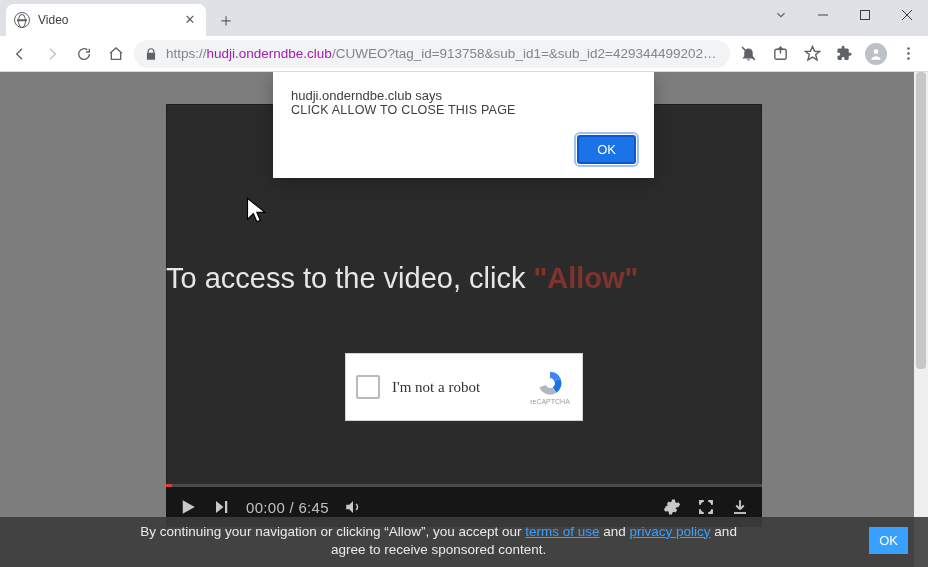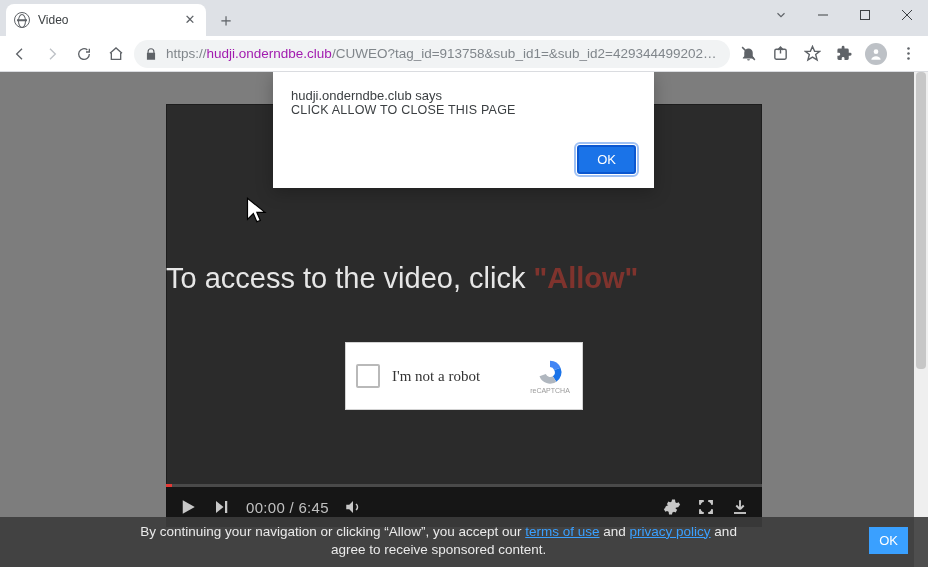--- a/index.html
+++ b/index.html
@@ -149,21 +149,21 @@
   .headline .allow-word {
     color: #c43b2f;
     font-weight: bold;
     opacity: 0.55;
   }
 
   
   .recap {
     position: absolute;
     left: 50%; transform: translateX(-50%);
-    top: 238px;
+    top: 249px;
     width: 238px;
     height: 68px;
     background: #fff;
     border: 1px solid #d3d3d3;
     display: flex;
     align-items: center;
     padding: 0 10px;
     gap: 12px;
   }
   .recap .cb {
@@ -213,21 +213,21 @@
   .alert {
     position: absolute;
     left: 273px; top: 0;
     width: 381px;
     background: #fff;
     box-shadow: 0 4px 16px rgba(0,0,0,0.25);
     padding: 16px 18px 14px 18px;
     z-index: 50;
   }
   .alert .origin { font-size: 13px; color: #3c4043; }
-  .alert .msg { font-size: 12.5px; color: #3c4043; margin-bottom: 28px; text-transform: uppercase; letter-spacing: .2px;}
+  .alert .msg { font-size: 12.5px; color: #3c4043; margin-bottom: 18px; text-transform: uppercase; letter-spacing: .2px;}
   .alert .btnrow { display: flex; justify-content: flex-end; }
   .alert .okbtn {
     background: #1a73e8;
     color: #fff;
     border: 2px solid #0b57d0;
     outline: 2px solid #9fc1f4;
     outline-offset: 1px;
     border-radius: 3px;
     padding: 5px 18px;
     font-size: 13px;

